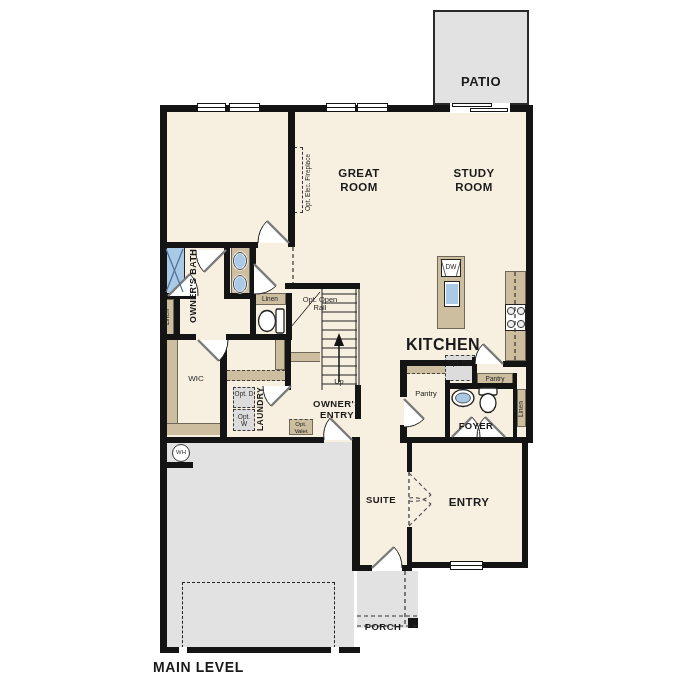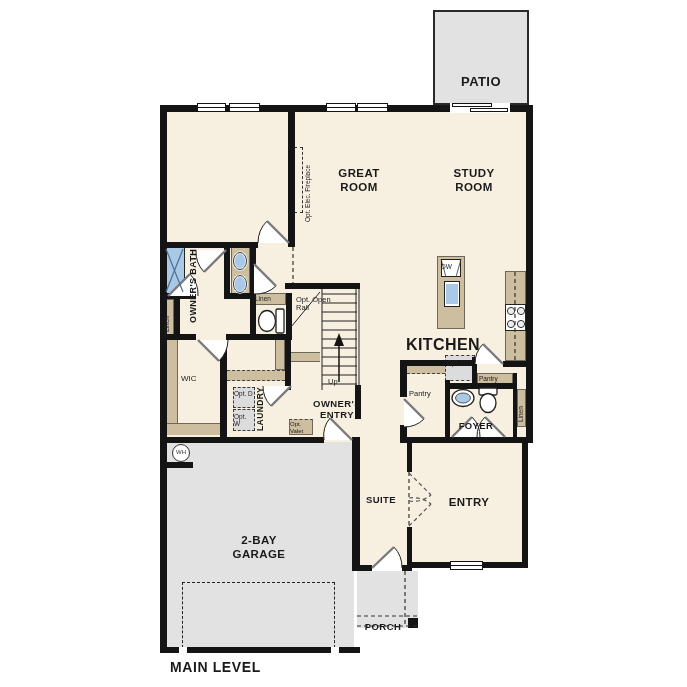--- a/index.html
+++ b/index.html
@@ -8,21 +8,21 @@
   .abs{position:absolute;}
   .wall{position:absolute;background:#141414;}
   .floor{position:absolute;background:#f7efe0;}
   .outdoor{position:absolute;background:#e2e2e2;}
   .tan{position:absolute;background:#ccbe9f;border:1px solid #6f6757;box-sizing:border-box;}
   .tanband{position:absolute;background:#ccbe9f;box-sizing:border-box;}
   .graybox{position:absolute;background:#dcdcdc;border:1.5px dashed #3a3a3a;box-sizing:border-box;}
   .whitebox{position:absolute;background:#fff;border:1.5px solid #222;box-sizing:border-box;}
   .blue{background:#a9c9e6;}
   .lbl{position:absolute;font-weight:bold;text-align:center;line-height:1.18;letter-spacing:.4px;}
-  .sm{position:absolute;font-weight:normal;text-align:left;line-height:1.1;color:#222;}
+  .sm{position:absolute;font-weight:normal;text-align:center;line-height:1.1;color:#222;}
   .vtext{writing-mode:vertical-rl;transform:rotate(180deg);}
   .win{position:absolute;background:#fff;border:1px solid #141414;box-sizing:border-box;}
   .win .mid{position:absolute;left:0;right:0;top:45%;height:1px;background:#141414;}
   svg{position:absolute;left:0;top:0;pointer-events:none;}
   .dashedbox{position:absolute;border:1px dashed #333;box-sizing:border-box;}
 </style>
 </head>
 <body>
 
 <div class="canvas">
@@ -254,25 +254,24 @@
 
   <div class="lbl" style="left:446px;top:61px;width:70px;font-size:13px;margin-top:13px;">PATIO</div>
   <div class="lbl" style="left:329px;top:167px;width:60px;font-size:11.5px;">GREAT ROOM</div>
   <div class="lbl" style="left:444px;top:167px;width:60px;font-size:11.5px;">STUDY ROOM</div>
   <div class="lbl vtext" style="left:188px;top:246px;width:26px;height:80px;font-size:9px;">OWNER'S BATH</div>
   <div class="lbl" style="left:406px;top:336px;width:70px;font-size:16px;">KITCHEN</div>
   <div class="sm" style="left:181px;top:375px;width:30px;font-size:8px;">WIC</div>
   <div class="lbl vtext" style="left:255px;top:383px;width:13px;height:52px;font-size:8.5px;">LAUNDRY</div>
   <div class="lbl" style="left:308px;top:398px;width:58px;font-size:9.5px;">OWNER'S ENTRY</div>
   <div class="lbl" style="left:456px;top:420px;width:40px;font-size:9.5px;">FOYER</div>
-  <div class="lbl" style="left:219px;top:534px;width:80px;font-size:11.5px;">2-BAY GARAGE</div>
   <div class="lbl" style="left:361px;top:494px;width:40px;font-size:9.5px;">SUITE</div>
   <div class="lbl" style="left:443px;top:496px;width:52px;font-size:11.5px;">ENTRY</div>
   <div class="lbl" style="left:363px;top:588px;width:40px;font-size:9.5px;margin-top:33px;">PORCH</div>
-  <div class="lbl" style="left:170px;top:659px;width:120px;font-size:14px;text-align:left;letter-spacing:.6px;">MAIN LEVEL</div>
+  <div class="lbl" style="left:153px;top:659px;width:120px;font-size:14px;text-align:left;letter-spacing:.6px;">MAIN LEVEL</div>
 
   <div class="sm vtext" style="left:304px;top:142px;width:10px;height:80px;font-size:6.5px;">Opt. Elec. Fireplace</div>
   <div class="sm" style="left:296px;top:296px;width:48px;font-size:7.5px;">Opt. Open Rail</div>
   <div class="sm" style="left:328px;top:378px;width:22px;font-size:7.5px;">Up</div>
   <div class="sm vtext" style="left:163px;top:302px;width:10px;height:30px;font-size:6.5px;">Linen</div>
   <div class="sm" style="left:255px;top:295px;width:30px;font-size:6.5px;">Linen</div>
   <div class="sm vtext" style="left:517px;top:396px;width:9px;height:26px;font-size:6.5px;">Linen</div>
   <div class="sm" style="left:479px;top:375px;width:32px;font-size:6.5px;">Pantry</div>
   <div class="sm" style="left:409px;top:390px;width:34px;font-size:7.5px;">Pantry</div>
   <div class="sm" style="left:447px;top:359px;width:26px;font-size:6.5px;">Opt. Ref</div>

